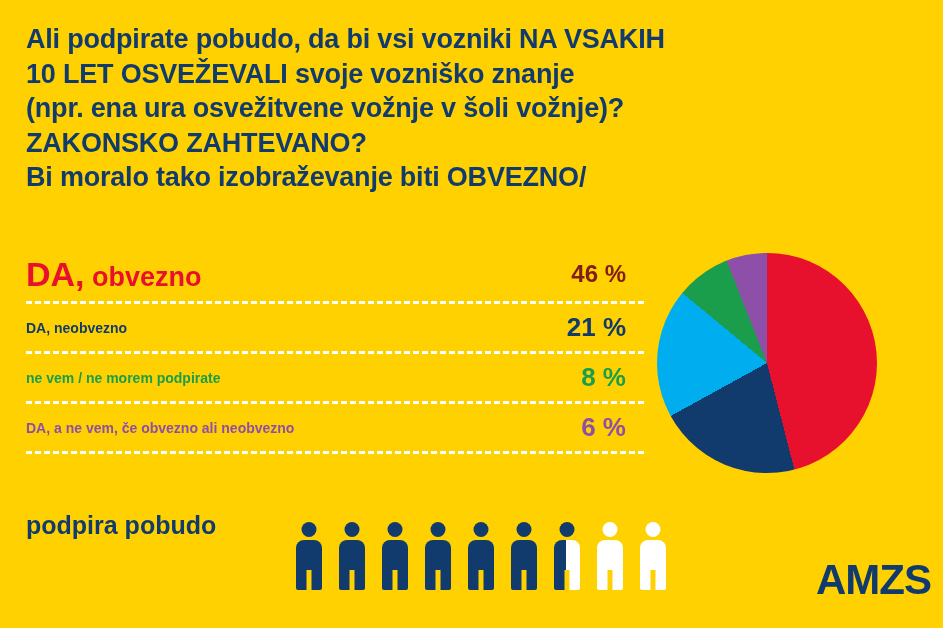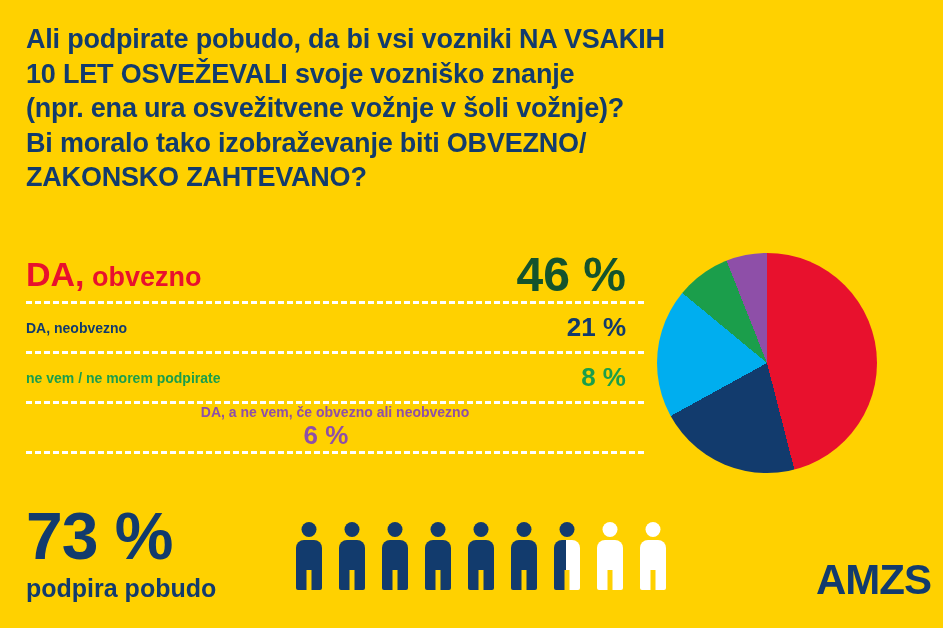--- a/index.html
+++ b/index.html
@@ -43,21 +43,20 @@
     align-items: center;
     justify-content: space-between;
     border-bottom: 3px dashed #FFFFFF;
   }
   .row.first {
     height: 54px;
     gap: 48px;
   }
   .row:last-child {
     border-bottom: 3px dashed #FFFFFF;
-    flex-direction: column;
   }
   .label {
     font-weight: bold;
     font-size: 14px;
     color: #123B6D;
     white-space: nowrap;
   }
   .value {
     font-weight: bold;
     font-size: 26px;
@@ -68,22 +67,22 @@
   .row.first .label {
     font-size: 34px;
     color: #E8112D;
   }
   .row.first .label .sub {
     font-size: 27px;
     color: #E8112D;
     font-weight: bold;
   }
   .row.first .value {
-    font-size: 48px;
-    color: #14532d;
+    font-size: 24px;
+    color: #7f1d1d;
   }
   .row.ne .label,
   .row.ne .value {
     color: #00AEEF;
   }
   .row.nevem .label,
   .row.nevem .value {
     color: #1B9E4B;
   }
   .row.danevem .label,
@@ -191,22 +190,22 @@
     letter-spacing: -1px;
   }
 </style>
 </head>
 <body>
 
 <div class="question">
   <div>Ali podpirate pobudo, da bi vsi vozniki NA VSAKIH</div>
   <div>10 LET OSVEŽEVALI svoje vozniško znanje</div>
   <div>(npr. ena ura osvežitvene vožnje v šoli vožnje)?</div>
+  <div>ZAKONSKO ZAHTEVANO?</div>
   <div>Bi moralo tako izobraževanje biti OBVEZNO/</div>
-  <div>ZAKONSKO ZAHTEVANO?</div>
 </div>
 
 <div class="results">
   <div class="row first">
     <div class="label"><span>DA,</span><span class="sub"> obvezno</span></div>
     <div class="value">46 %</div>
   </div>
   <div class="row dane">
     <div class="label">DA, neobvezno</div>
     <div class="value">21 %</div>
@@ -219,21 +218,20 @@
     <div class="label">DA, a ne vem, če obvezno ali neobvezno</div>
     <div class="value">6 %</div>
   </div>
 </div>
 
 <div class="pie-wrap">
   <div class="pie"></div>
 </div>
 
 <div class="summary">
-  <div class="big">73 %</div>
   <div class="sub">podpira pobudo</div>
 </div>
 
 <div class="people">
   <div class="person filled">
       <span class="head"></span>
       <span class="body"></span>
       <span class="legs"></span>
     </div>
   <div class="person filled">

